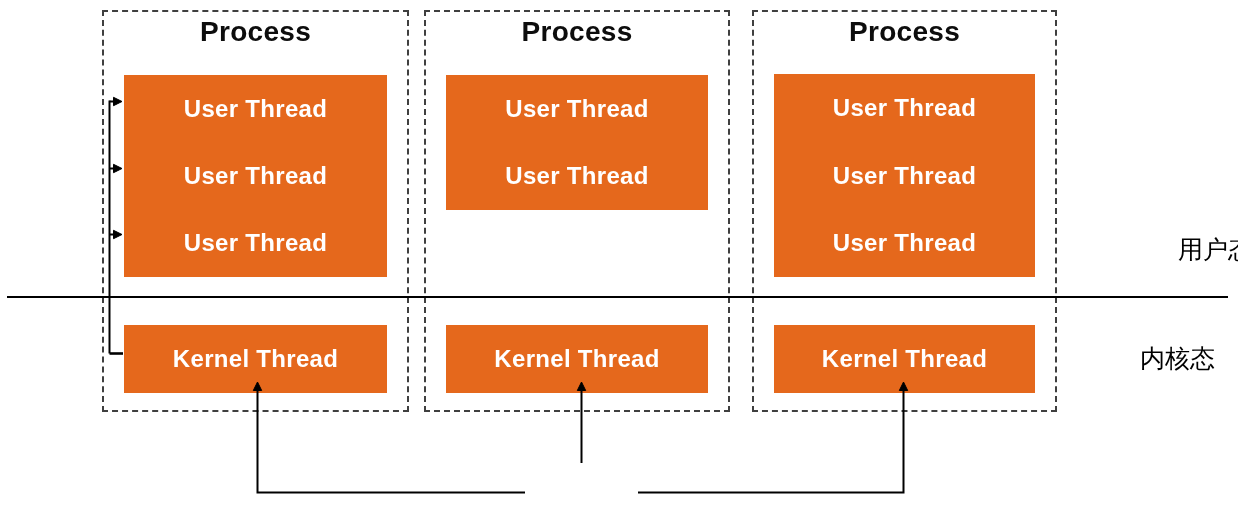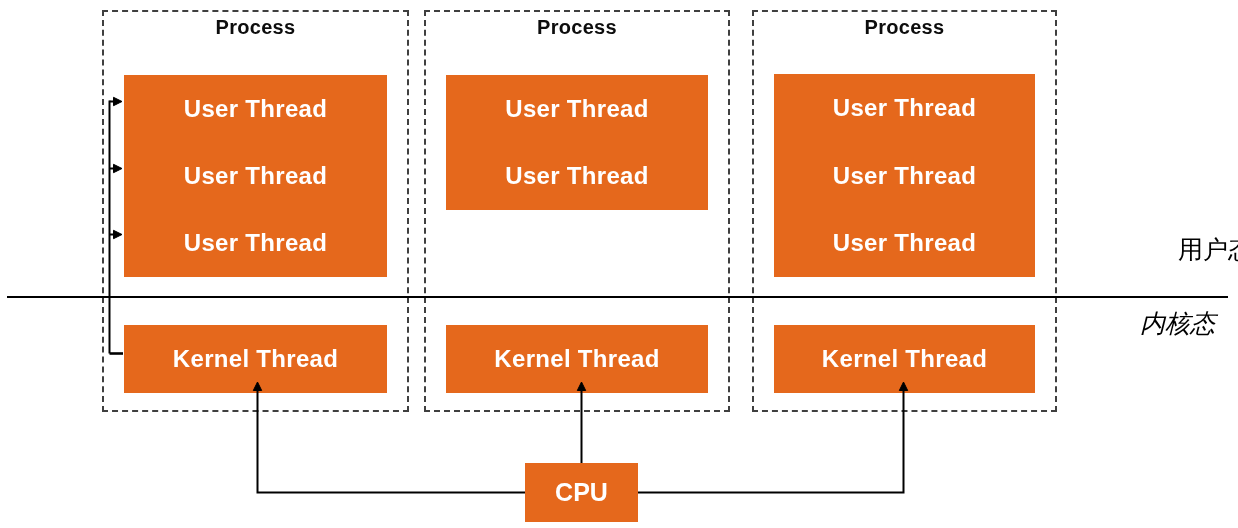--- a/index.html
+++ b/index.html
@@ -21,21 +21,21 @@
     height: 402px;
     border: 2px dashed var(--dashed, #3f3f3f);
     box-sizing: border-box;
   }
   .process-title {
     position: absolute;
     top: 4px;
     left: 0;
     right: 0;
     text-align: center;
-    font-size: 20px;
+    font-size: 28px;
     font-weight: bold;
     color: #0d0d0d;
     letter-spacing: 0.3px;
   }
   .tbox {
     position: absolute;
     left: 20px;
     width: calc(100% - 40px);
     height: 68px;
     background: var(--orange, #E5681C);
@@ -72,21 +72,21 @@
     z-index: 10;
   }
   .mode-label {
     position: absolute;
     font-size: 25px;
     font-weight: 500;
     color: #000000;
     white-space: nowrap;
   }
   .mode-label.user { left: 1142px; top: 233px; margin-left: 36px; }
-  .mode-label.kernel { left: 1140px; top: 307px; font-style: italic; }
+  .mode-label.kernel { left: 1140px; top: 342px; }
 </style>
 </head>
 <body>
 
 <div class="canvas">
 
   <div class="process" style="left:102px; width:307px;">
     <div class="process-title">Process</div>
     <div class="tbox" style="top:63px;">User Thread</div>
     <div class="tbox" style="top:130px;">User Thread</div>
@@ -133,18 +133,17 @@
       <line x1="581.5" y1="463" x2="581.5" y2="389" stroke-width="2"></line>
       <polygon points="581.5,382 577.3,390.5 585.7,390.5"></polygon>
     </g>
 
     <g stroke="#000000" fill="#000000">
       <polyline points="638,492.5 903.5,492.5 903.5,389" fill="none" stroke-width="2"></polyline>
       <polygon points="903.5,382 899.3,390.5 907.7,390.5"></polygon>
     </g>
   </svg>
 
-  <div class="cpu-box">CPU</div>
 
   <div class="mode-label user">用户态</div>
   <div class="mode-label kernel">内核态</div>
 
 </div>
 
 </body></html>

